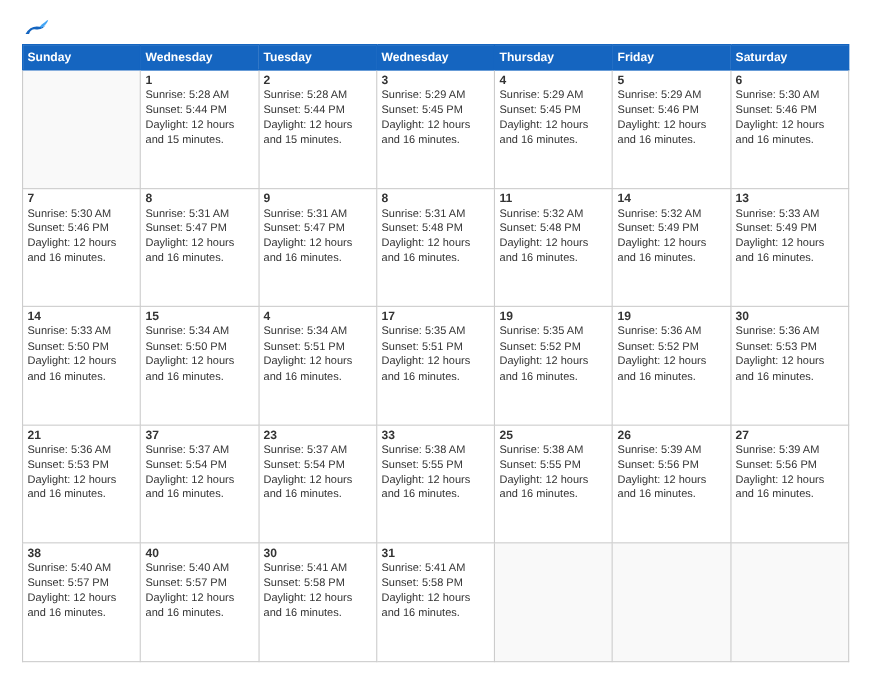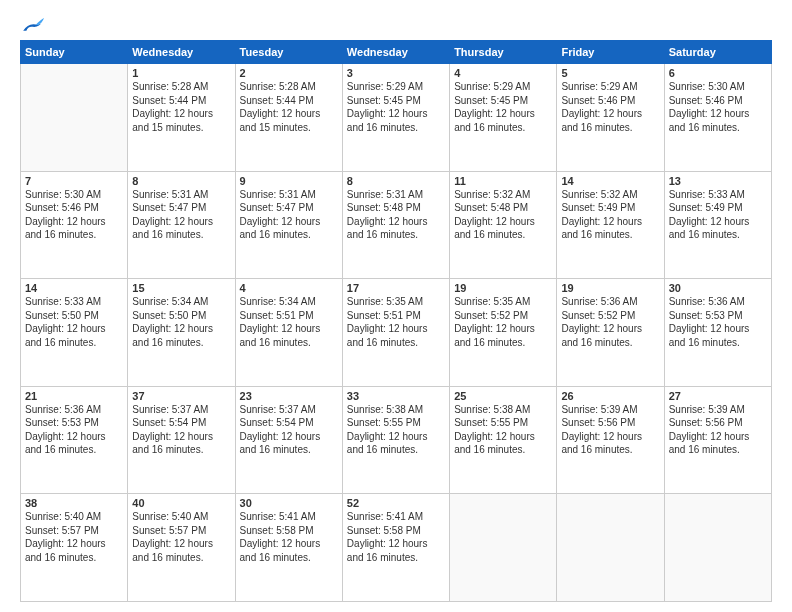--- a/index.html
+++ b/index.html
@@ -341,21 +341,21 @@
 and 16 minutes.</div>
           </td>
           <td>
             <span class="day-number">30</span>
             <div class="day-info" style="white-space: pre-line;">Sunrise: 5:41 AM
 Sunset: 5:58 PM
 Daylight: 12 hours
 and 16 minutes.</div>
           </td>
           <td>
-            <span class="day-number">52</span>
+            <span class="day-number">31</span>
             <div class="day-info" style="white-space: pre-line;">Sunrise: 5:41 AM
 Sunset: 5:58 PM
 Daylight: 12 hours
 and 16 minutes.</div>
           </td>
           <td class="empty-cell"></td>
           <td class="empty-cell"></td>
           <td class="empty-cell"></td>
         </tr>
       </tbody>

